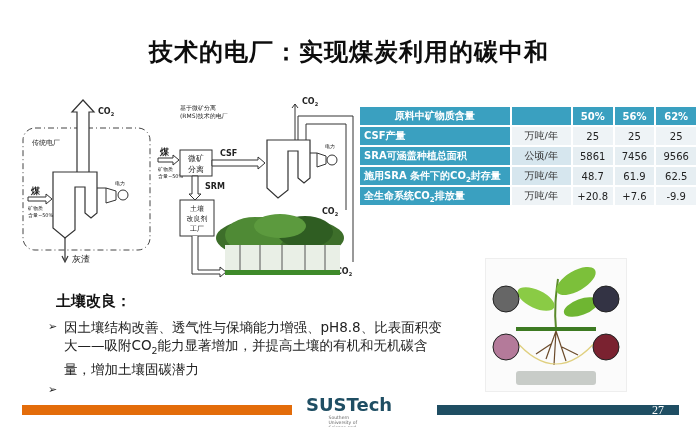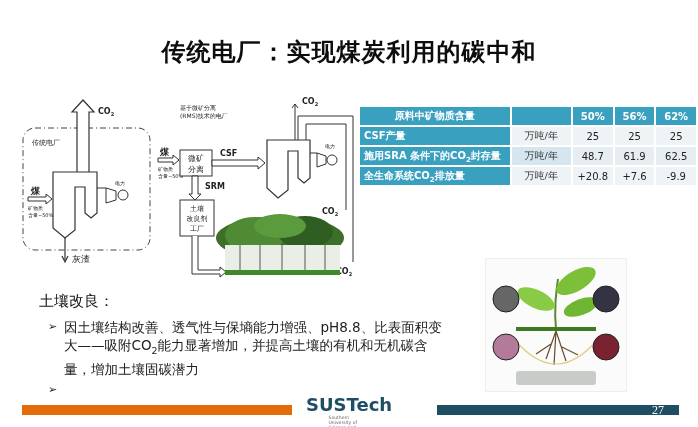--- a/index.html
+++ b/index.html
@@ -8,36 +8,36 @@
   .diagram { position: absolute; left: 20px; top: 90px; width: 340px; height: 190px; }
   .diagram text { font-family: "DejaVu Sans", sans-serif; fill: #222; }
   table.data { position: absolute; left: 358px; top: 105px; border-collapse: separate; border-spacing: 2px; font-size: 10px; }
   table.data td, table.data th { height: 18px; padding: 0 4px; white-space: nowrap; }
   table.data th { background: #3aa0c0; color: #fff; font-weight: bold; }
   table.data td.label { background: #3aa0c0; color: #fff; font-weight: bold; text-align: left; width: 142px; }
   table.data td.unit { background: #d6e6ee; color: #333; text-align: center; width: 52px; font-family: "DejaVu Serif", serif; }
   table.data td.val { background: #e6eef2; color: #222; text-align: center; width: 32px; }
   table.data tr.odd td.unit, table.data tr.odd td.val { background: #eef3f6; }
   sub { font-size: 70%; }
-  .section { position: absolute; left: 39px; top: 292px; font-size: 15px; font-weight: normal; }
+  .section { position: absolute; left: 56px; top: 292px; font-size: 15px; font-weight: bold; }
   .bullets { position: absolute; left: 48px; top: 318px; width: 395px; font-size: 13.5px; line-height: 18px; color: #222; }
   .bullet { display: flex; margin-bottom: 3px; }
   .bullet .mark { width: 16px; flex: none; font-size: 11px; }
   .plant-img { position: absolute; left: 485px; top: 258px; width: 140px; height: 132px; background: #fbfbfb; border: 1px solid #eee; }
   .footer-orange { position: absolute; left: 22px; top: 405px; width: 270px; height: 10px; background: #e36c0a; }
   .footer-blue { position: absolute; left: 437px; top: 405px; width: 242px; height: 10px; background: #1f4e63; }
   .page-num { position: absolute; right: 34px; top: 405px; font-size: 12px; color: #fff; line-height: 10px; font-family: Liberation Serif, serif; }
   .logo { position: absolute; left: 302px; top: 394px; height: 30px; display: flex; align-items: center; flex-direction: column; }
   .logo .brand { font-size: 18px; font-weight: bold; color: #1f4e63; margin-left: 4px; }
   .logo .sub { font-size: 4.5px; color: #666; margin-left: 3px; line-height: 5px; width: 40px; }
 </style>
 </head>
 <body>
 
-<div class="title">传统电厂：实现煤炭利用的碳中和</div>
+<div class="title">技术的电厂：实现煤炭利用的碳中和</div>
 
 <svg class="diagram" viewBox="0 0 340 190" width="340" height="190">
 
   <rect x="3" y="38" width="127" height="122" rx="12" fill="none" stroke="#444" stroke-width="1" stroke-dasharray="6,3,1,3"></rect>
   <text x="12" y="55" font-size="7">传统电厂</text>
 
   <path d="M57 86 V22 H52 L63 10 L74 22 H69 V86" fill="#fff" stroke="#333" stroke-width="1.2"></path>
   <text x="78" y="24" font-size="8" font-weight="bold"><tspan>CO</tspan><tspan font-size="5" dy="2">2</tspan></text>
 
   <path d="M33 82 H77 V123 L71 128 L65 123 V97 H55 V140 L45 148 L33 138 Z" fill="#fff" stroke="#333" stroke-width="1.2"></path>
@@ -112,20 +112,27 @@
     <th style="width:32px">62%</th>
   </tr>
   <tr class="odd">
     <td class="label">CSF产量</td>
     <td class="unit">万吨/年</td>
     <td class="val">25</td>
     <td class="val">25</td>
     <td class="val">25</td>
   </tr>
   <tr>
+    <td class="label">SRA可涵盖种植总面积</td>
+    <td class="unit">公顷/年</td>
+    <td class="val">5861</td>
+    <td class="val">7456</td>
+    <td class="val">9566</td>
+  </tr>
+  <tr>
     <td class="label"><span>施用SRA 条件下的CO</span><sub>2</sub><span>封存量</span></td>
     <td class="unit">万吨/年</td>
     <td class="val">48.7</td>
     <td class="val">61.9</td>
     <td class="val">62.5</td>
   </tr>
   <tr class="odd">
     <td class="label"><span>全生命系统CO</span><sub>2</sub><span>排放量</span></td>
     <td class="unit">万吨/年</td>
     <td class="val">+20.8</td>

